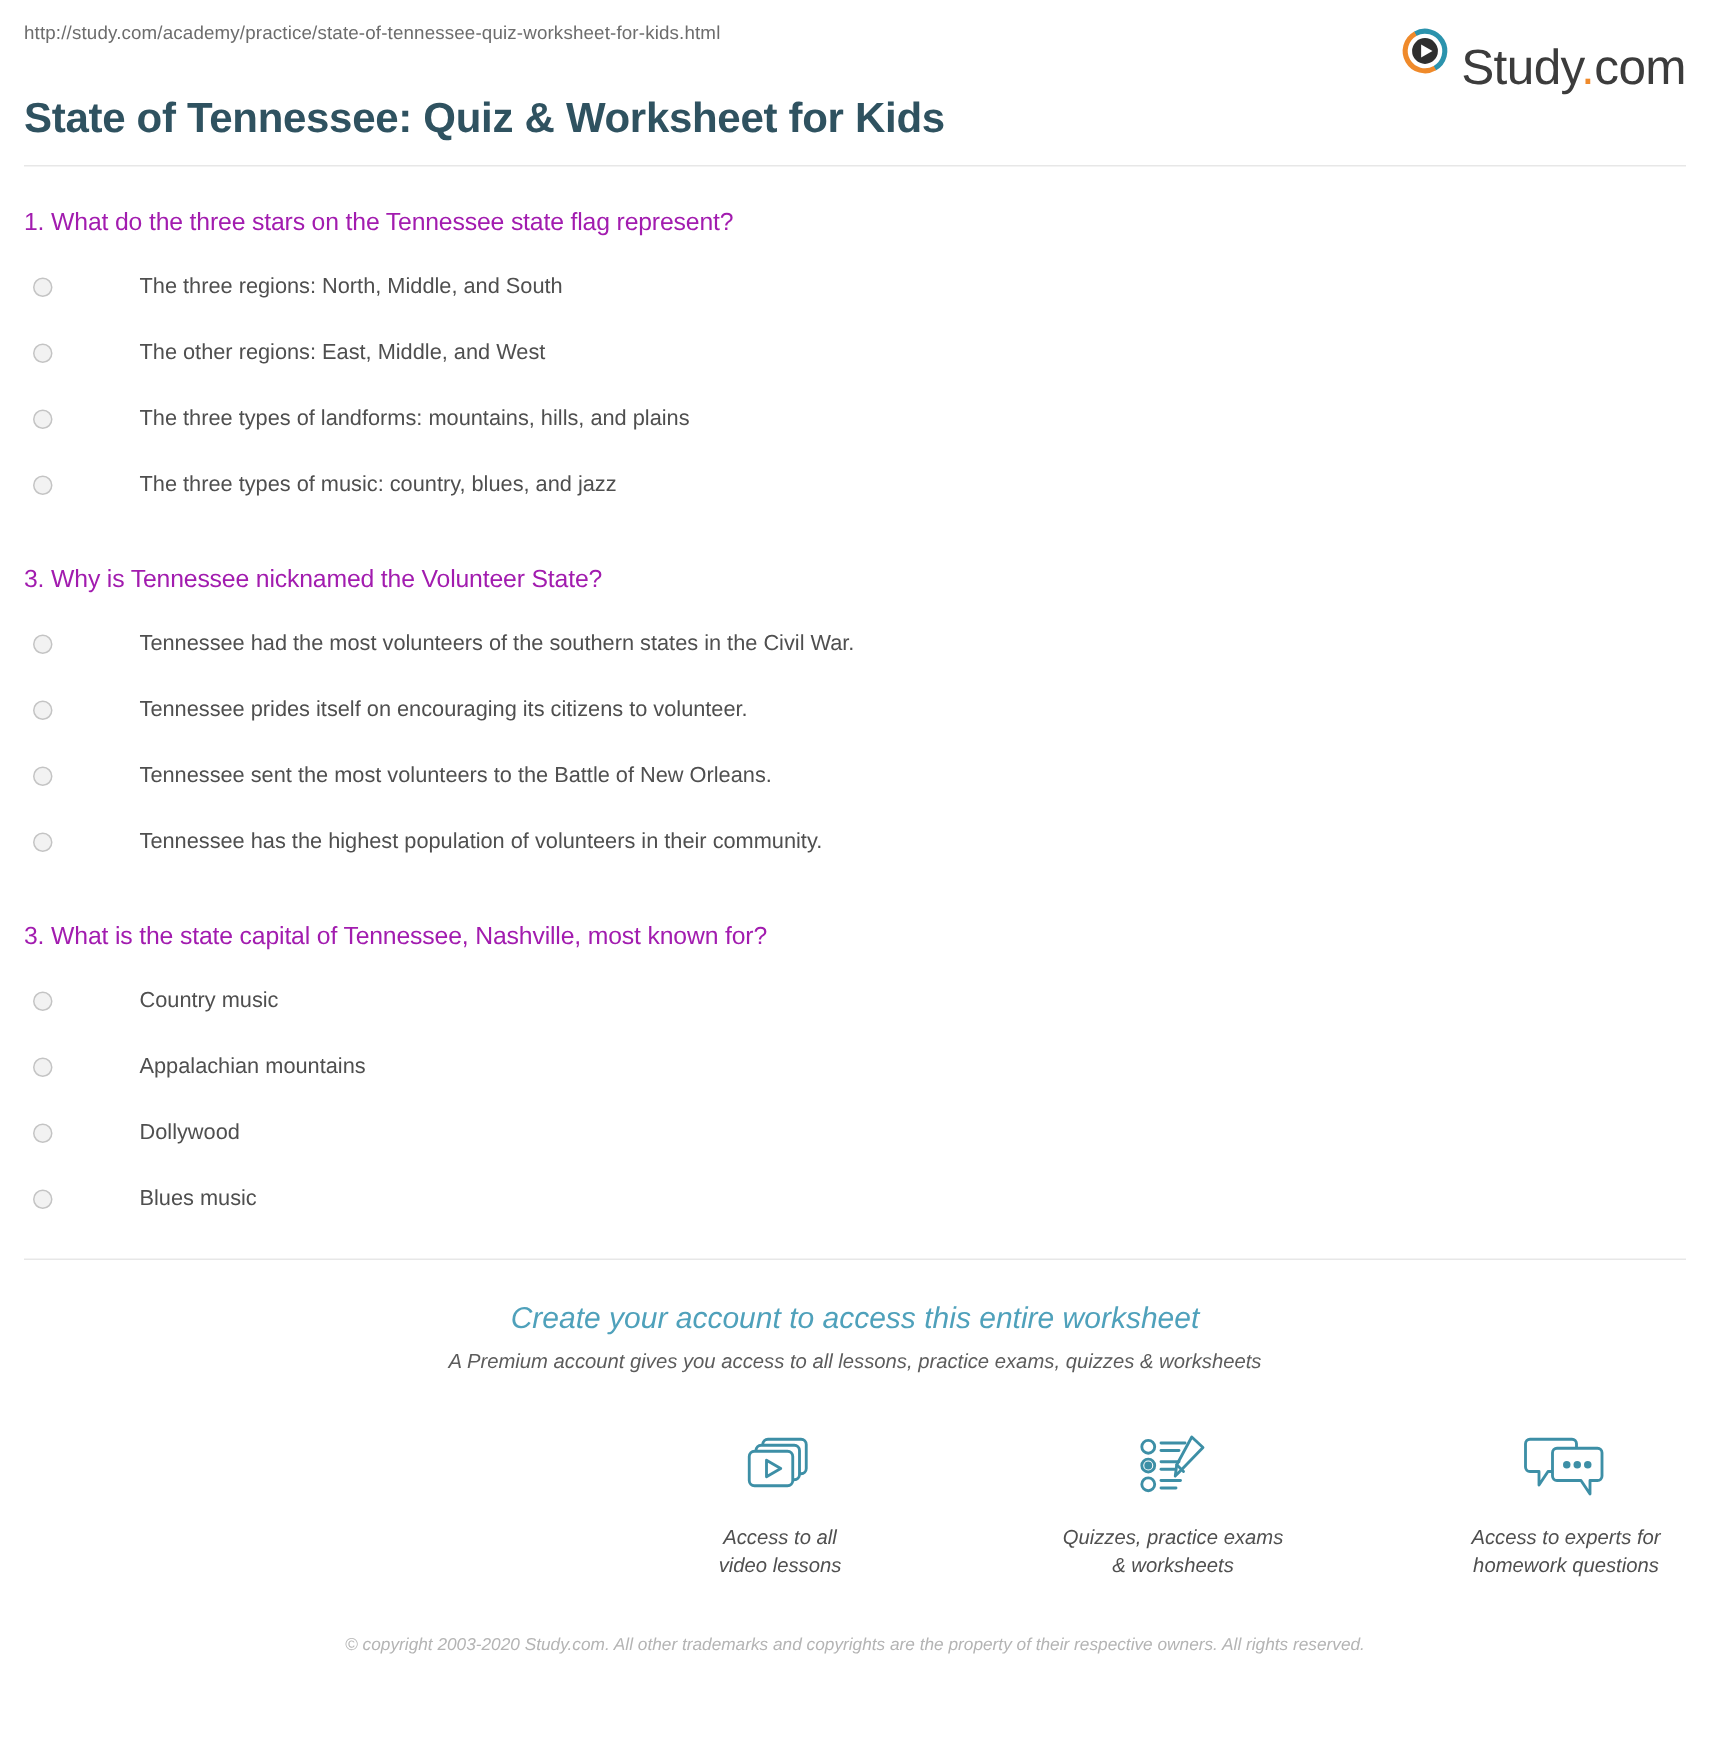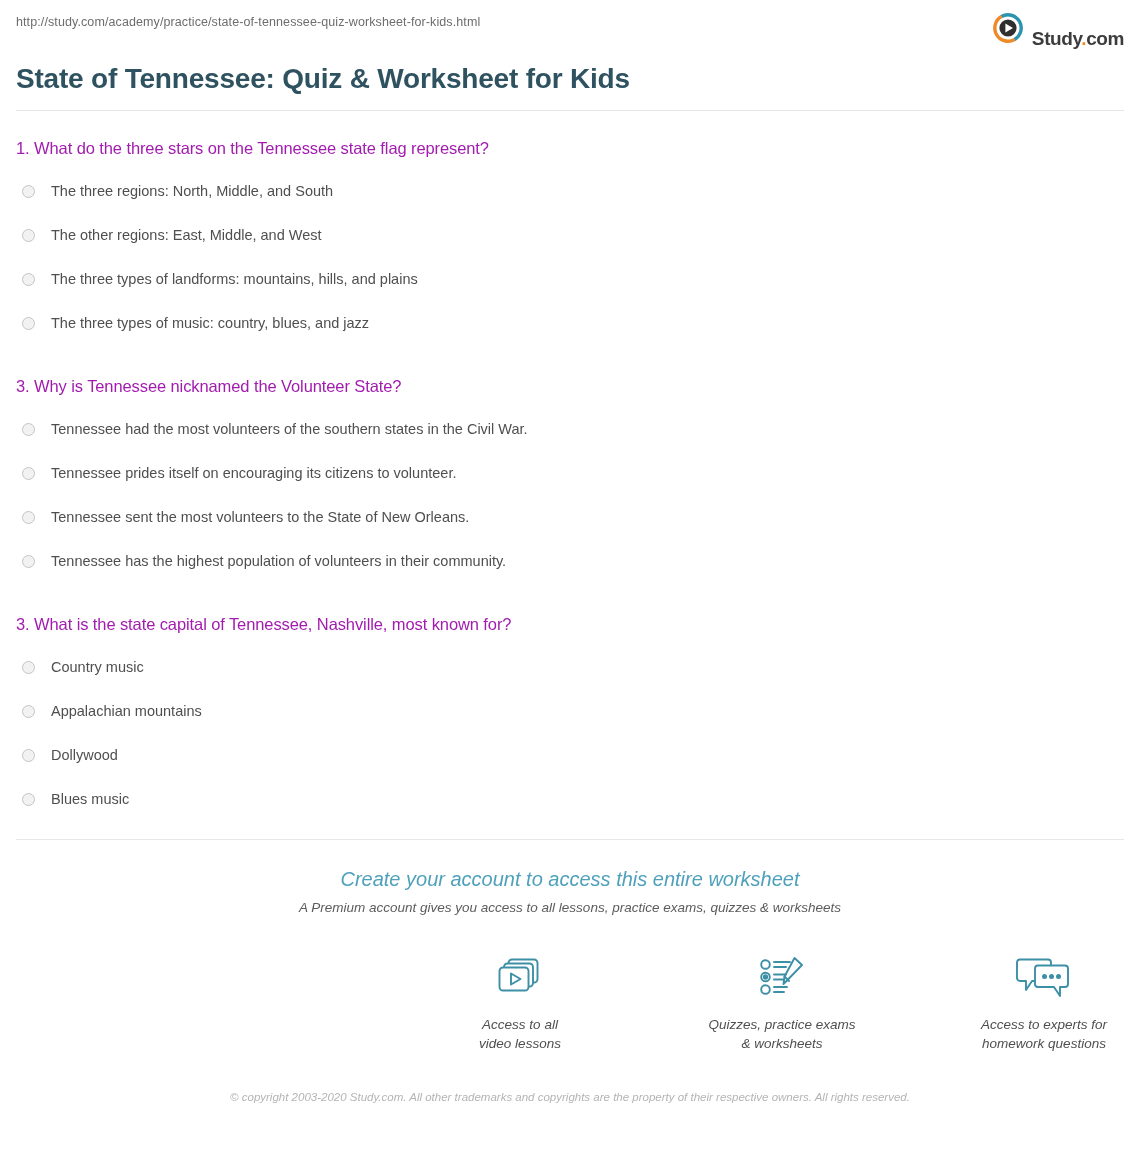--- a/index.html
+++ b/index.html
@@ -40,22 +40,22 @@
     white-space: nowrap;
   }
   .logo {
     display: flex;
     align-items: center;
     gap: 8px;
     padding-right: 0px;
   }
   .logo-mark { flex: 0 0 auto; display: block; }
   .logo-text {
-    font-size: 19px;
-    font-weight: bold;
+    font-size: 33px;
+    font-weight: normal;
     color: #3c3c3c;
     letter-spacing: -0.4px;
     line-height: 1;
     margin-top: 16px;
   }
   .logo-dot { color: #ef8a2b; }
 
   
   .title-wrap {
     padding-top: 10px;
@@ -82,20 +82,21 @@
     line-height: 22px;
     margin: 0 0 10px 0;
     letter-spacing: -0.1px;
   }
   .answers { list-style: none; margin: 0; padding: 0; }
   .answer {
     display: flex;
     align-items: center;
     height: 44px;
     padding-left: 6px;
+    gap: 42px;
   }
   .radio {
     flex: 0 0 auto;
     width: 13px;
     height: 13px;
     border-radius: 50%;
     border: 1px solid #c4c4c4;
     background: #f2f2f2;
     margin-right: 16px;
   }
@@ -218,21 +219,21 @@
         <li class="answer">
           <span class="radio"></span>
           <span class="answer-text">Tennessee had the most volunteers of the southern states in the Civil War.</span>
         </li>
         <li class="answer">
           <span class="radio"></span>
           <span class="answer-text">Tennessee prides itself on encouraging its citizens to volunteer.</span>
         </li>
         <li class="answer">
           <span class="radio"></span>
-          <span class="answer-text">Tennessee sent the most volunteers to the State of New Orleans.</span>
+          <span class="answer-text">Tennessee sent the most volunteers to the Battle of New Orleans.</span>
         </li>
         <li class="answer">
           <span class="radio"></span>
           <span class="answer-text">Tennessee has the highest population of volunteers in their community.</span>
         </li>
       </ul>
     </div>
 
     <div class="question-block">
       <p class="question-text">3. What is the state capital of Tennessee, Nashville, most known for?</p>

